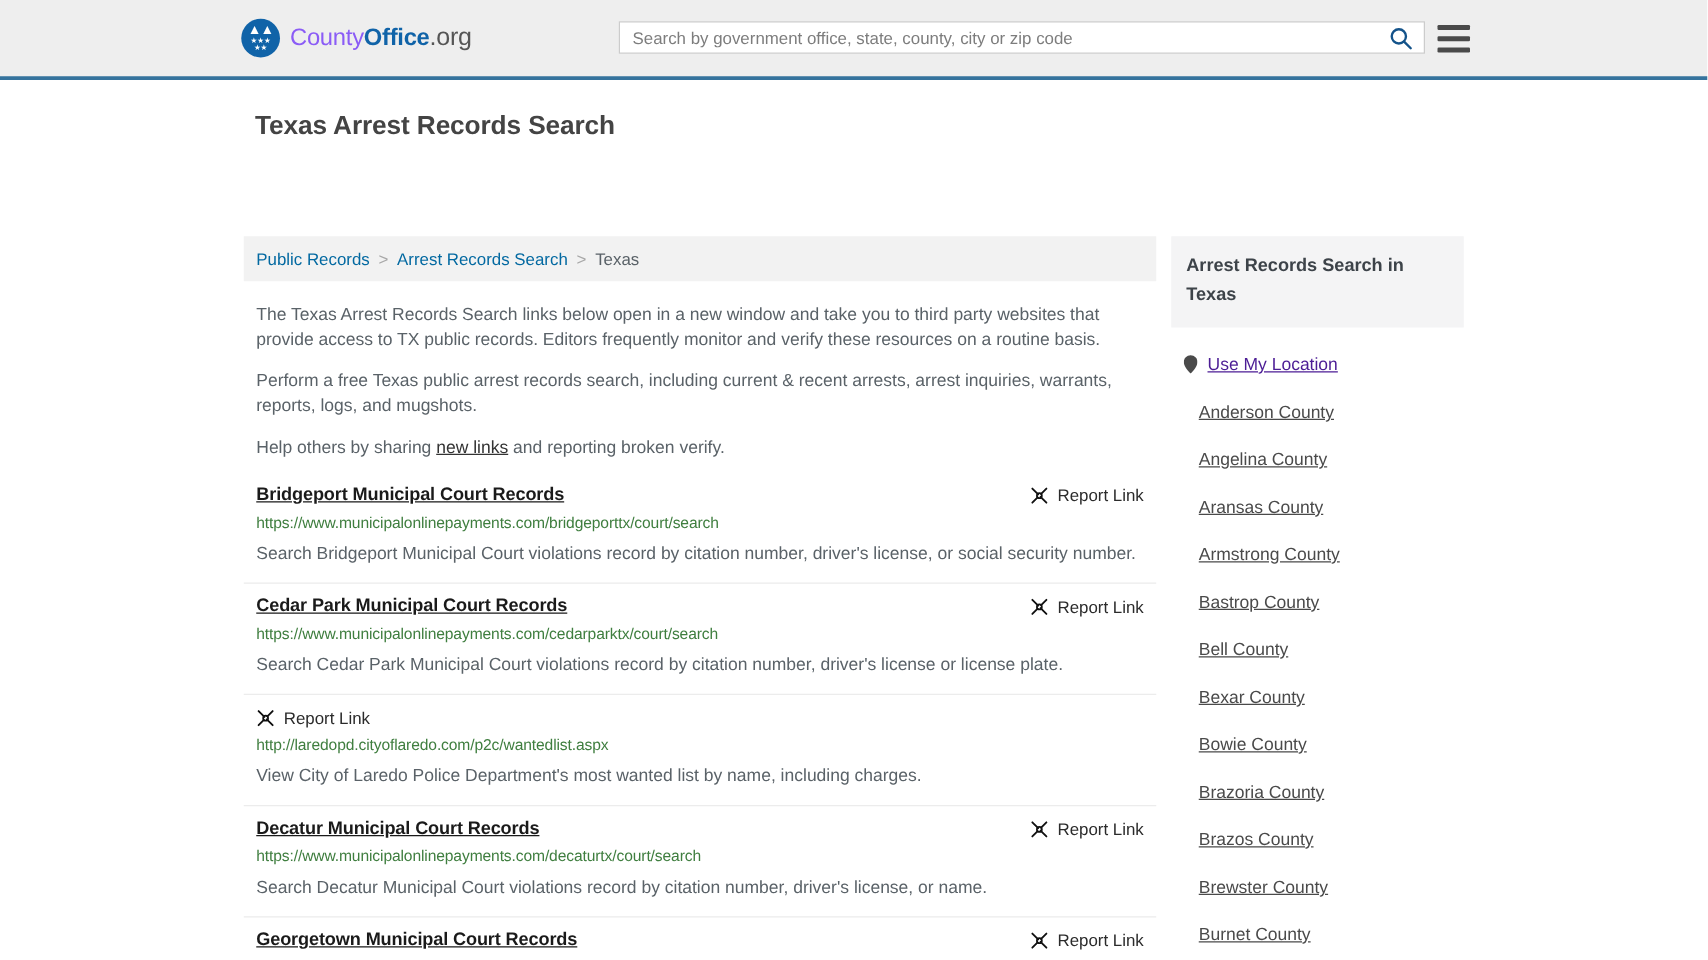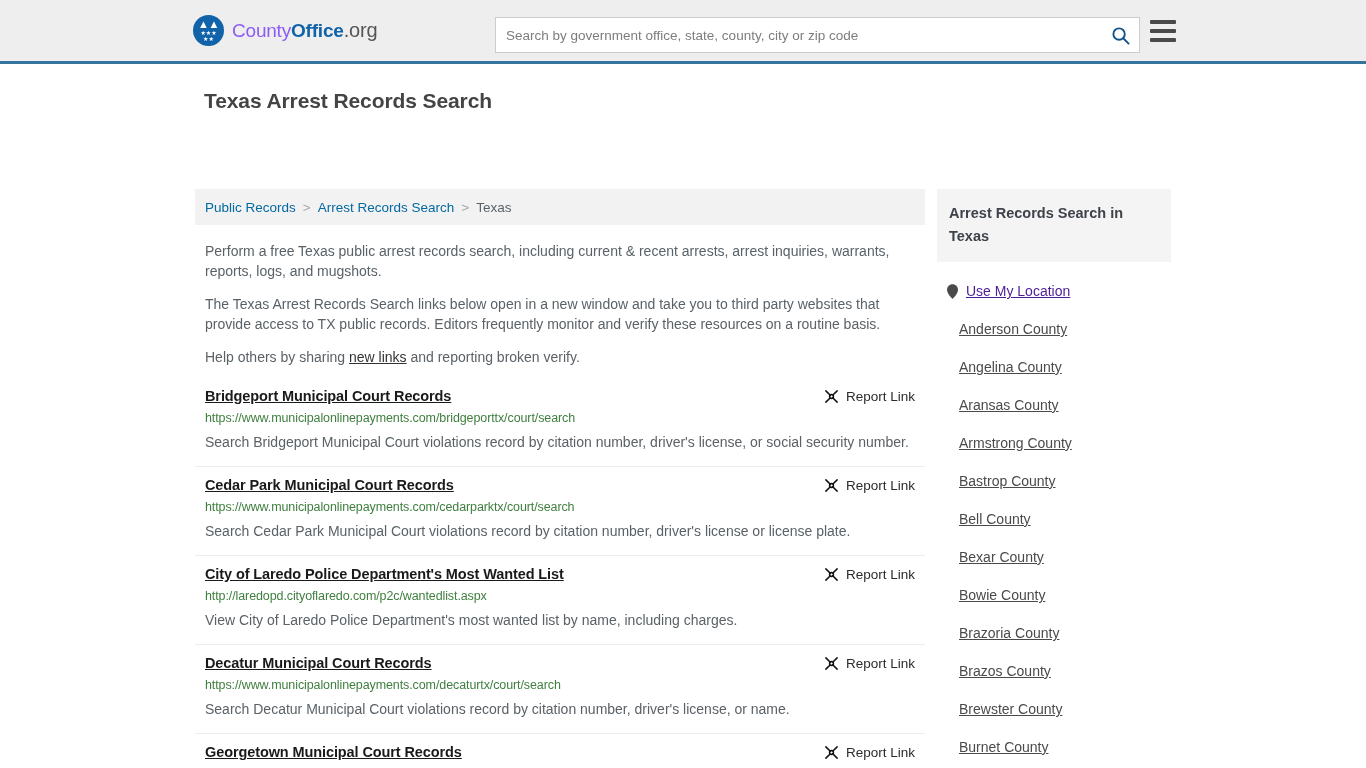--- a/index.html
+++ b/index.html
@@ -69,21 +69,21 @@
   }
   .logo-text .b { color: #1063a8; font-weight: bold; }
   .logo-text .c { color: #8b5cf6; }
   .logo-text .d { color: #555555; font-size: 20px; }
 
   .search-wrap {
     position: absolute;
     left: 495px;
     top: 17px;
     width: 645px;
-    height: 36px;
+    height: 26px;
     background: #ffffff;
     border: 1px solid #cccccc;
     display: flex;
     align-items: center;
   }
   .search-input {
     flex: 1;
     border: 0;
     outline: none;
     height: 100%;
@@ -309,22 +309,22 @@
 
     <nav class="breadcrumb">
       <a href="#">Public Records</a>
       <span class="sep">&gt;</span>
       <a href="#">Arrest Records Search</a>
       <span class="sep">&gt;</span>
       <span class="current">Texas</span>
     </nav>
 
     <div class="intro">
+      <p>The Texas Arrest Records Search links below open in a new window and take you to third party websites that provide access to TX public records. Editors frequently monitor and verify these resources on a routine basis.</p>
       <p>Perform a free Texas public arrest records search, including current &amp; recent arrests, arrest inquiries, warrants, reports, logs, and mugshots.</p>
-      <p>The Texas Arrest Records Search links below open in a new window and take you to third party websites that provide access to TX public records. Editors frequently monitor and verify these resources on a routine basis.</p>
       <p class="tight"><span>Help others by sharing </span><a href="#">new links</a><span> and reporting broken verify.</span></p>
     </div>
 
     <div class="results">
 
       <div class="result">
         <div class="result-head">
           <a class="result-title" href="#">Bridgeport Municipal Court Records</a>
           <span class="report-link">
             <svg width="15" height="15" viewBox="0 0 16 16">
@@ -350,21 +350,20 @@
             </svg>
             <span class="lbl">Report Link</span>
           </span>
         </div>
         <a class="result-url" href="#">https://www.municipalonlinepayments.com/cedarparktx/court/search</a>
         <p class="result-desc">Search Cedar Park Municipal Court violations record by citation number, driver's license or license plate.</p>
       </div>
 
       <div class="result">
         <div class="result-head">
-          <a class="result-title" href="#">City of Laredo Police Department's Most Wanted List</a>
           <span class="report-link">
             <svg width="15" height="15" viewBox="0 0 16 16">
               <path d="M2 2 L7 7 M9 9 L14 14" stroke="#111" stroke-width="1.6" fill="none" stroke-linecap="round"></path>
               <path d="M14 2 L9.5 6.5 M6.5 9.5 L2 14" stroke="#111" stroke-width="1.6" fill="none" stroke-linecap="round"></path>
               <circle cx="8" cy="8" r="2.1" fill="none" stroke="#111" stroke-width="1.5"></circle>
             </svg>
             <span class="lbl">Report Link</span>
           </span>
         </div>
         <a class="result-url" href="#">http://laredopd.cityoflaredo.com/p2c/wantedlist.aspx</a>

